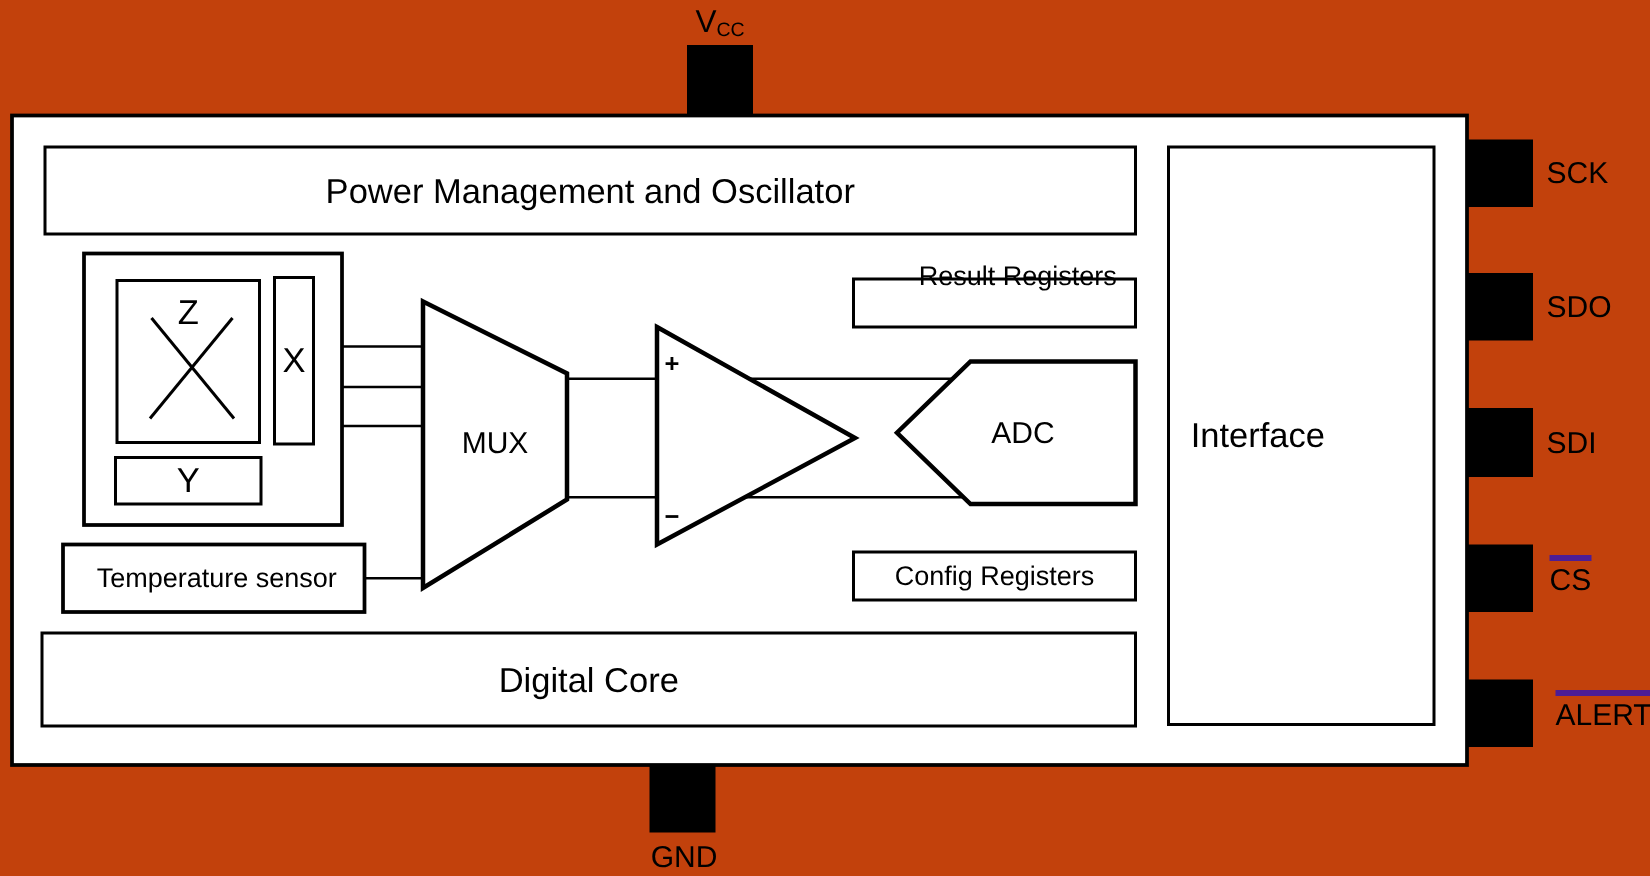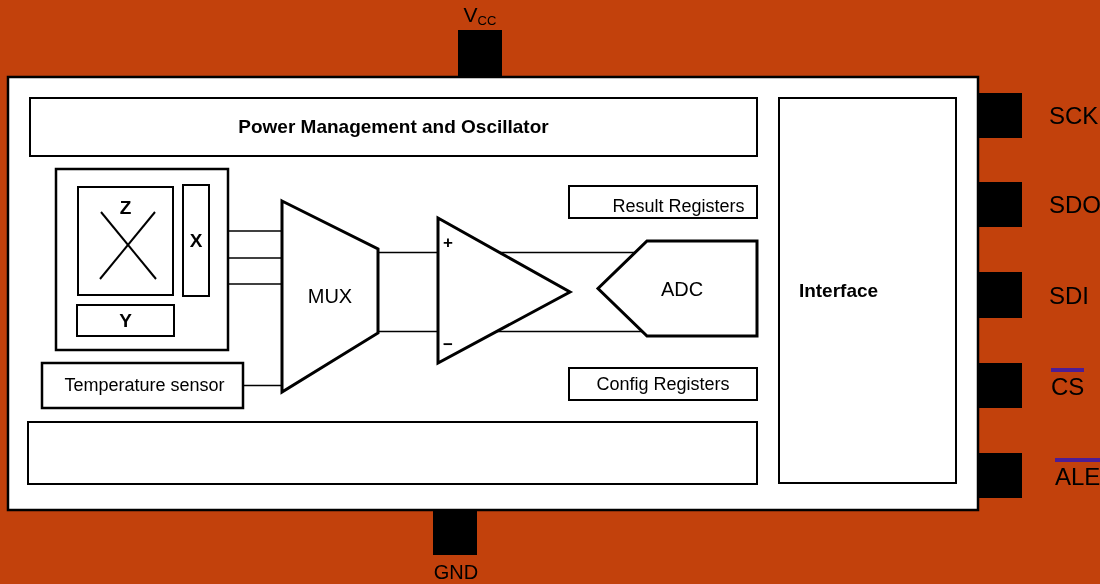--- a/index.html
+++ b/index.html
@@ -15,23 +15,23 @@
   .stage svg { position: absolute; left: 0; top: 0; }
   .lbl {
     position: absolute;
     display: flex;
     align-items: center;
     justify-content: center;
     white-space: nowrap;
     color: #000;
   }
   .f18 { font-size: 18px; }
-  .f19 { font-size: 19px; font-weight: bold; }
+  .f19 { font-size: 23px; }
   .f20 { font-size: 20px; }
-  .pinlbl { font-size: 24px; justify-content: flex-start; height: 26px; margin-left: 18px; }
+  .pinlbl { font-size: 20px; justify-content: flex-start; height: 26px; }
   .overline { border-top: 4px solid #4c1d95; padding-top: 3px; line-height: 1; display: inline-block; }
   .gain-text { position: absolute; font-size: 18px; line-height: 21px; text-align: left; }
   .sign { font-size: 17px; font-weight: 600; }
   .vcc { font-size: 21px; display: block; text-align: center; }
   .vcc .sub { font-size: 13px; position: relative; top: 3px; }
 </style>
 </head>
 <body>
 
 <div class="stage">
@@ -92,20 +92,21 @@
       <span class="overline">ALERT</span>
     </div>
 
   <div class="lbl f19" style="left:30px;  top:98px;  width:727px; height:58px;">Power Management and Oscillator</div>
   <div class="lbl f19" style="left:78px;  top:196px; width:95px;  height:24px;">Z</div>
   <div class="lbl f19" style="left:183px; top:185px; width:26px;  height:111px;">X</div>
   <div class="lbl f19" style="left:77px;  top:305px; width:97px;  height:31px;">Y</div>
   <div class="lbl f18" style="left:42px;  top:363px; width:205px; height:45px;">Temperature sensor</div>
   <div class="lbl f20" style="left:274px; top:282px; width:112px;  height:28px;">MUX</div>
   <div class="lbl f20" style="left:640px; top:276px; width:84px;  height:26px;">ADC</div>
-  <div class="lbl f18" style="left:569px; top:190px; width:219px; height:32px;">Result Registers</div>
+  <div class="lbl f18" style="left:569px; top:168px; width:219px; height:32px;">Result Registers</div>
   <div class="lbl f18" style="left:569px; top:368px; width:188px; height:32px;">Config Registers</div>
   <div class="lbl f19" style="left:743px; top:98px;  width:167px; height:385px;margin-left:12px;">Interface</div>
+  <div class="lbl f19" style="left:28px;  top:422px; width:729px; height:62px;">Digital Core</div>
 
   <div class="lbl sign" style="left:440px; top:232px; width:16px; height:21px;">+</div>
   <div class="lbl sign" style="left:440px; top:334px; width:16px; height:21px;">−</div>
 
 </div>
 
 </body></html>

